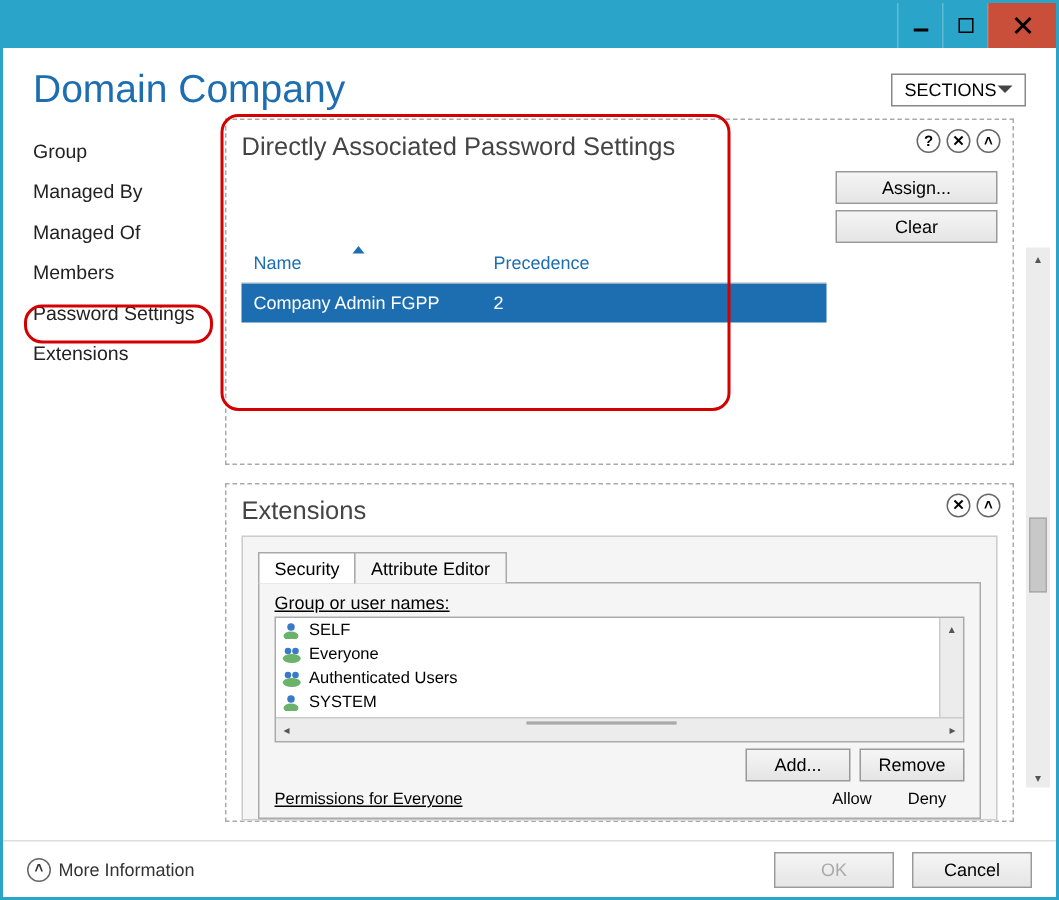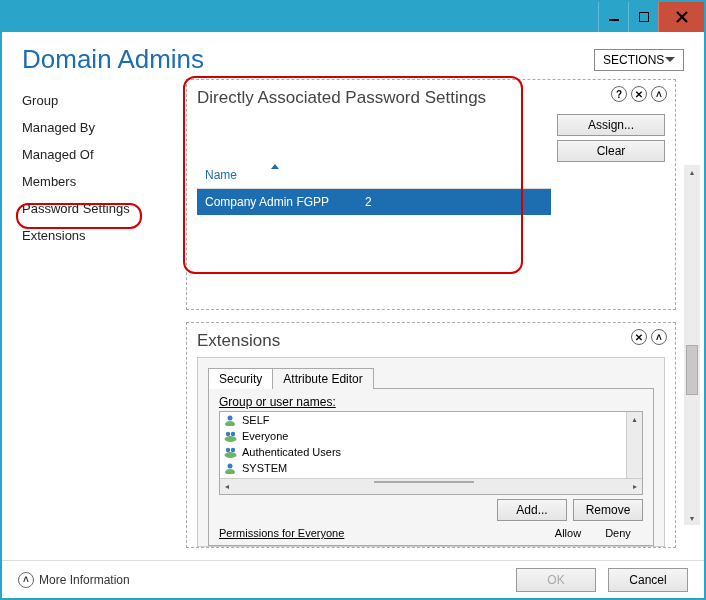--- a/index.html
+++ b/index.html
@@ -6,21 +6,21 @@
 body { margin: 0; background: #fff; width: 706px; height: 600px; overflow: hidden; position: relative; border: 2px solid #2aa4c8; }
 .titlebar { height: 30px; background: #2aa4c8; display: flex; justify-content: flex-end; align-items: stretch; }
 .winbtn { width: 30px; display: flex; align-items: center; justify-content: center; border-left: 1px solid rgba(255,255,255,0.25); background: #2aa4c8; }
 .winbtn.close { background: #c94f3b; width: 46px; }
 .winbtn svg { display:block; }
 .header { display: flex; align-items: center; justify-content: space-between; padding: 12px 20px 4px 20px; }
 .headtitle { color: #1d6db1; font-size: 26px; font-weight: 300; }
 .headbtns { display: flex; gap: 8px; }
 .dropbtn { border: 1px solid #888; background: #fff; font-size: 12px; padding: 3px 8px; width: 90px; display: flex; justify-content: space-between; align-items: center; cursor: pointer; }
 .tri { width: 0; height: 0; border-left: 5px solid transparent; border-right: 5px solid transparent; border-top: 5px solid #444; }
-.bodyrow { display: flex; height: 490px; position: relative; gap: 36px; }
+.bodyrow { display: flex; height: 490px; position: relative; }
 .sidebar { width: 148px; padding: 8px 0 0 16px; }
 .sideitem { font-size: 13px; color: #222; padding: 6px 4px; cursor: pointer; }
 .sideitem.active { }
 .redcircle1 { position: absolute; border: 2px solid #d40000; border-radius: 12px; pointer-events: none; }
 .content { flex: 1; padding-right: 28px; position: relative; }
 .section { border: 1px dashed #aaa; padding: 8px 10px 10px 10px; position: relative; margin-bottom: 12px; }
 .sectitle { font-size: 17px; color: #444; margin-bottom: 6px; }
 .sectctrls { position: absolute; top: 6px; right: 8px; display: flex; gap: 4px; }
 .circbtn { width: 16px; height: 16px; border: 1px solid #666; border-radius: 50%; display: flex; align-items: center; justify-content: center; font-size: 10px; font-weight: bold; cursor: pointer; background:#fff; }
 .tblwrap { display: flex; gap: 6px; align-items: flex-start; }
@@ -77,21 +77,21 @@
     </div>
   <div class="winbtn close">
       <svg width="12" height="12">
         <line x1="1" y1="1" x2="11" y2="11" stroke="#000" stroke-width="2"></line>
         <line x1="11" y1="1" x2="1" y2="11" stroke="#000" stroke-width="2"></line>
       </svg>
     </div>
 </div>
 
 <div class="header">
-  <div class="headtitle">Domain Admins</div>
+  <div class="headtitle">Domain Company</div>
   <div class="headbtns">
     <div class="dropbtn">
         <span>SECTIONS</span>
         <span class="tri"></span>
       </div>
   </div>
 </div>
 
 <div class="bodyrow">
   <div class="sidebar">
@@ -110,20 +110,21 @@
       <div class="sectitle">Directly Associated Password Settings</div>
       <div class="sectctrls">
         <div class="circbtn">?</div>
         <div class="circbtn">✕</div>
         <div class="circbtn">˄</div>
       </div>
       <div class="tblwrap">
         <div class="tbl">
           <div class="thead">
             <div class="th col1"><span>Name</span><span class="sort"></span></div>
+            <div class="th">Precedence</div>
           </div>
           <div class="tbody">
             <div class="trow">
               <div class="td col1">Company Admin FGPP</div>
               <div class="td">2</div>
             </div>
           </div>
         </div>
         <div class="sidebtns">
           <button class="graybtn">Assign...</button>

